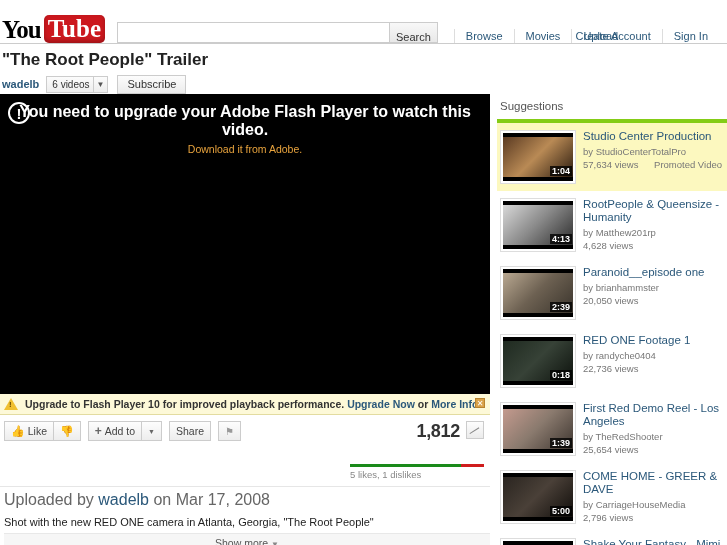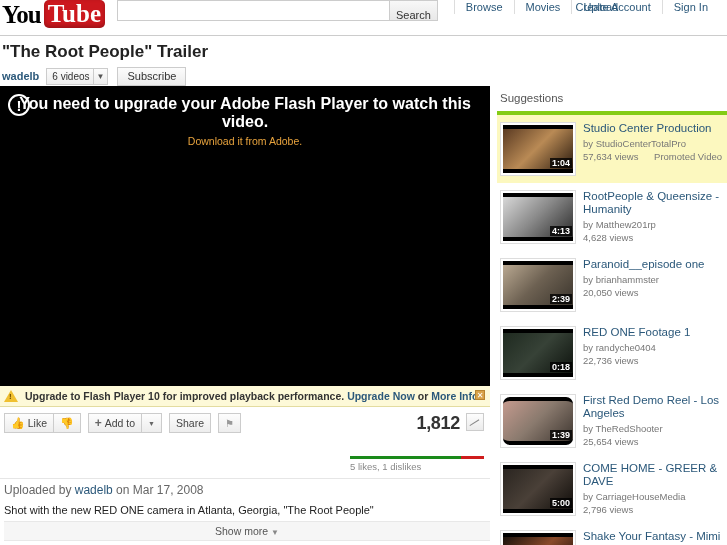--- a/index.html
+++ b/index.html
@@ -8,24 +8,24 @@
     width: 727px; height: 545px;
     overflow: hidden;
     background: #fff;
     font-family: "Liberation Sans", sans-serif;
     font-size: 11px;
     color: #333;
   }
 
   
   #masthead {
-    height: 36px;
+    height: 44px;
     border-bottom: 1px solid #ccc;
     display: flex;
-    align-items: flex-start;
+    align-items: flex-end;
     padding: 0 6px 0 0;
     position: relative;
   }
   #logo {
     display: flex;
     align-items: center;
     margin-left: 0px;
     padding-left: 2px;
     text-decoration: none;
     flex: 0 0 auto;
@@ -340,21 +340,21 @@
     padding-left: 0px;
   }
 
   
   #meta-area {
     width: 490px;
     padding: 4px 4px 0 4px;
     position: relative;
   }
   #uploaded-line {
-    font-size: 12px;
+    font-size: 16px;
     color: #666;
   }
   #uploaded-line a {
     color: #2b587a;
     text-decoration: none;
   }
   #description {
     font-size: 11px;
     color: #222;
     margin-top: 6px;
@@ -633,21 +633,21 @@
           <div class="sugg-info">
             <a class="sugg-title" href="#">RED ONE Footage 1</a>
             <div class="sugg-by">by randyche0404</div>
             <div class="sugg-meta">
               <span>22,736 views</span>
             </div>
           </div>
         </div>
         <div class="sugg-item">
           <div class="sugg-thumb">
-            <div class="inner" style="background: linear-gradient(135deg, rgb(196, 154, 142) 0%, rgb(138, 122, 110) 48%, rgb(62, 54, 48) 100%); border-radius: 7px;">
+            <div class="inner" style="background: linear-gradient(135deg, rgb(196, 154, 142) 0%, rgb(138, 122, 110) 48%, rgb(62, 54, 48) 100%);">
               <span class="dur">1:39</span>
             </div>
           </div>
           <div class="sugg-info">
             <a class="sugg-title" href="#">First Red Demo Reel - Los Angeles</a>
             <div class="sugg-by">by TheRedShooter</div>
             <div class="sugg-meta">
               <span>25,654 views</span>
             </div>
           </div>

